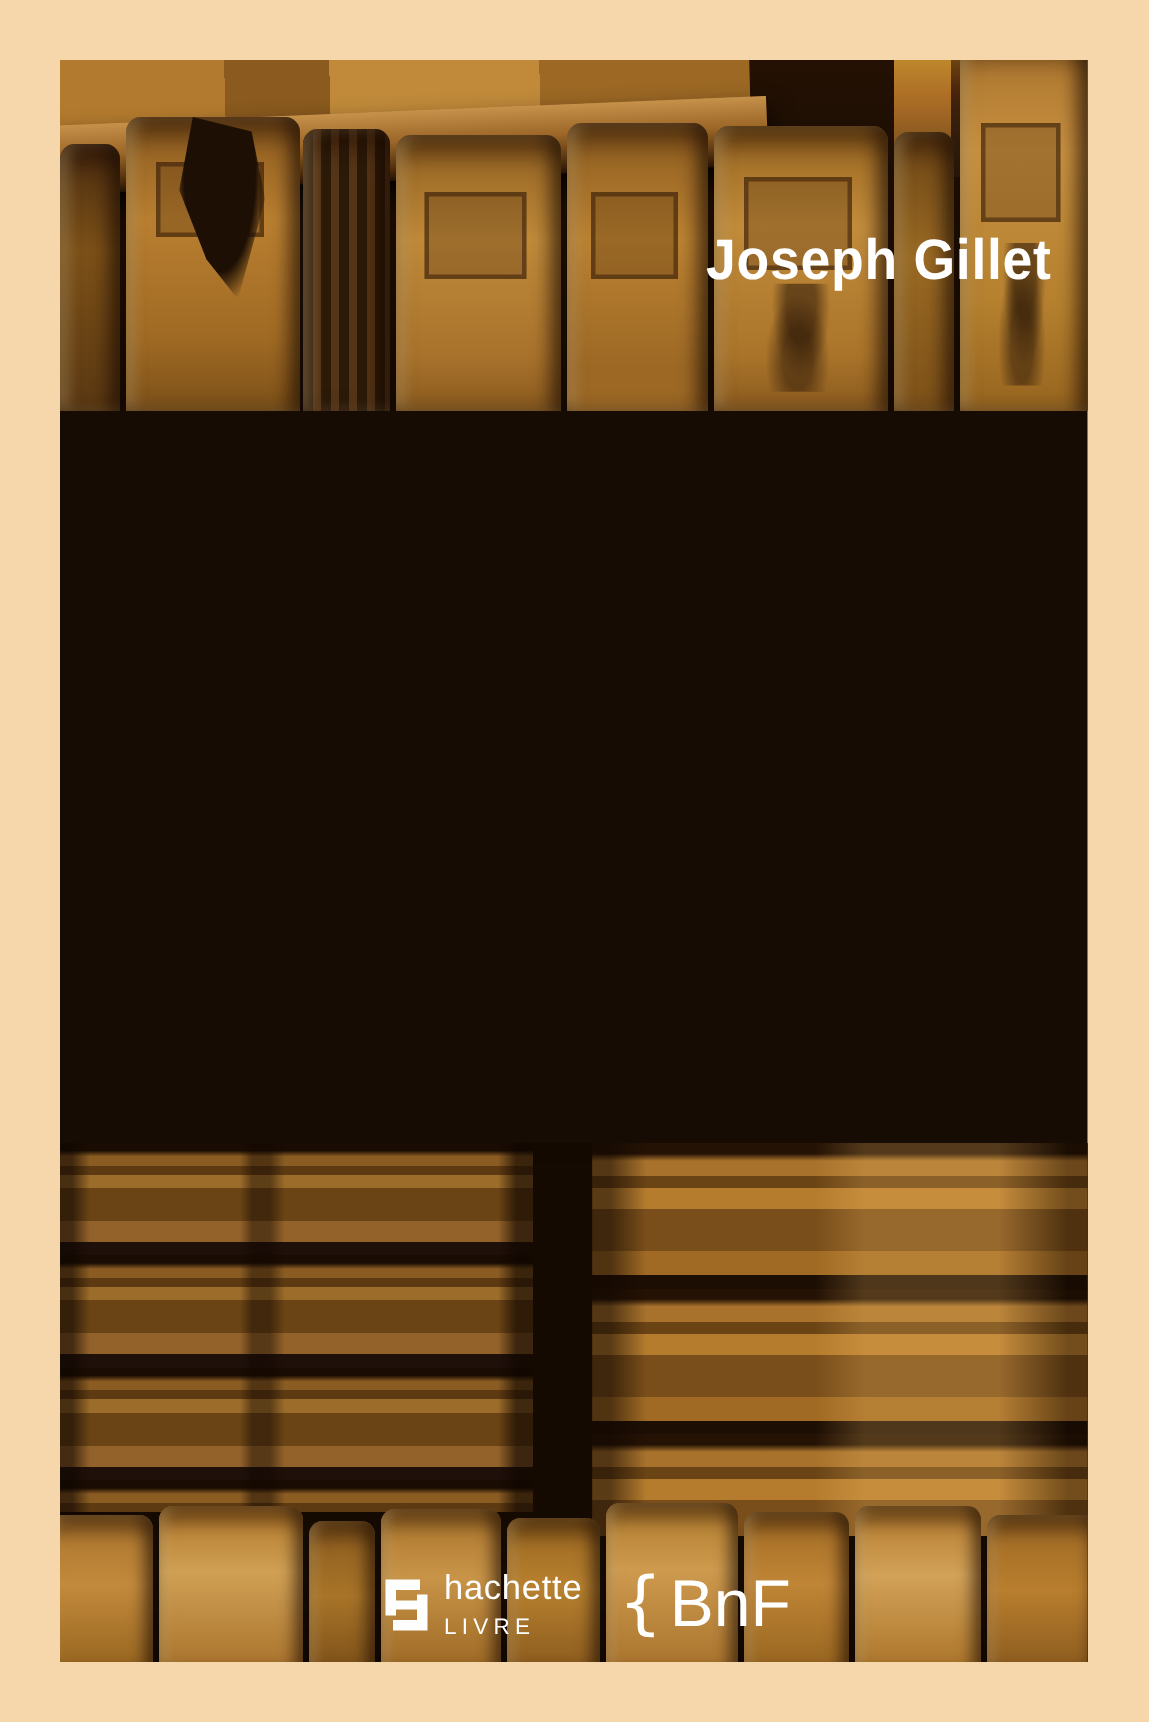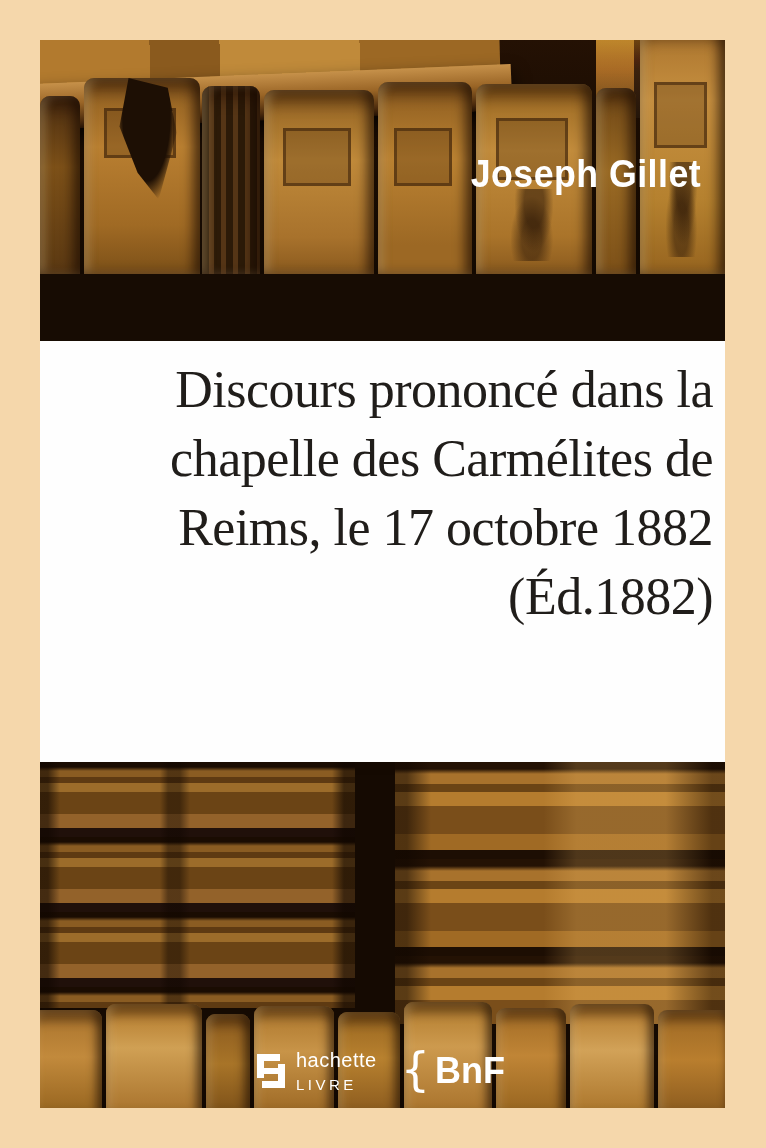--- a/index.html
+++ b/index.html
@@ -118,25 +118,25 @@
     position:absolute;bottom:-6px;border-radius:9px 9px 0 0;
     box-shadow:inset -6px 0 10px rgba(20,8,0,.5), inset 5px 0 8px rgba(255,225,160,.25), inset 0 12px 10px rgba(30,12,0,.4);
   }
   
   .logos{
     position:absolute;left:214px;bottom:16px;
     display:flex;align-items:center;gap:24px;color:#fff;
   }
   .hachette-logo{display:flex;align-items:center;gap:8px;}
   .h-words{display:flex;flex-direction:column;line-height:1;}
-  .h-name{font-size:20px;font-weight:400;letter-spacing:.5px;}
+  .h-name{font-size:23px;font-weight:400;letter-spacing:.5px;}
   .h-livre{font-size:15px;font-weight:400;letter-spacing:3.5px;margin-top:7px;}
   .bnf-logo{display:flex;align-items:center;gap:5px;}
   .bnf-brace{font-family:"DejaVu Sans",sans-serif;font-size:46px;font-weight:400;line-height:1;margin-top:-4px;}
-  .bnf-name{font-size:36px;font-weight:700;line-height:1;}
+  .bnf-name{font-size:44px;font-weight:400;line-height:1;}
 </style>
 </head>
 <body>
 
 <div class="photo" role="img" aria-label="Sepia photograph of antique vellum and leather books on shelves">
 
   <div class="photo-top">
     <div class="strip-above"></div>
     <div class="strip-above-right"></div>
     <div class="shelf-board"></div>
@@ -159,28 +159,20 @@
     </div>
     <div class="spine" style="left:556px;width:40px;height:186px;background:linear-gradient(180deg,#6b4415,#9a6a24 45%,#7c5018);"></div>
     <div class="spine" style="left:600px;width:85px;height:248px;border-radius:14px 14px 0 0;background:linear-gradient(180deg,#a8722c,#c79040 30%,#b5812f 70%,#96641f);">
       <div class="label" style="top:56px;height:66px;"></div>
       <div class="script-mark"></div>
     </div>
 
     <div class="author">Joseph Gillet</div>
   </div>
 
-  <div class="title-band">
-    <div class="title-block">
-      <div class="title-line">Discours prononcé dans la</div>
-      <div class="title-line">chapelle des Carmélites de</div>
-      <div class="title-line">Reims, le 17 octobre 1882</div>
-      <div class="title-line">(Éd.1882)</div>
-    </div>
-  </div>
 
   <div class="photo-bottom">
     <div class="pile pile-left"></div>
     <div class="pile pile-right"></div>
 
     <div class="bspine" style="left:-8px;width:70px;height:104px;background:linear-gradient(180deg,#a8722c,#c28a3c 45%,#96641f);"></div>
     <div class="bspine" style="left:66px;width:96px;height:110px;background:linear-gradient(180deg,#b07628,#d0a054 40%,#a8722c);"></div>
     <div class="bspine" style="left:166px;width:44px;height:100px;background:linear-gradient(180deg,#8a5a1e,#a87428 50%,#7c5018);"></div>
     <div class="bspine" style="left:214px;width:80px;height:108px;background:linear-gradient(180deg,#aa742a,#c89448 42%,#9c6824);"></div>
     <div class="bspine" style="left:298px;width:62px;height:102px;background:linear-gradient(180deg,#96641f,#b8812f 45%,#8a5a1e);"></div>

